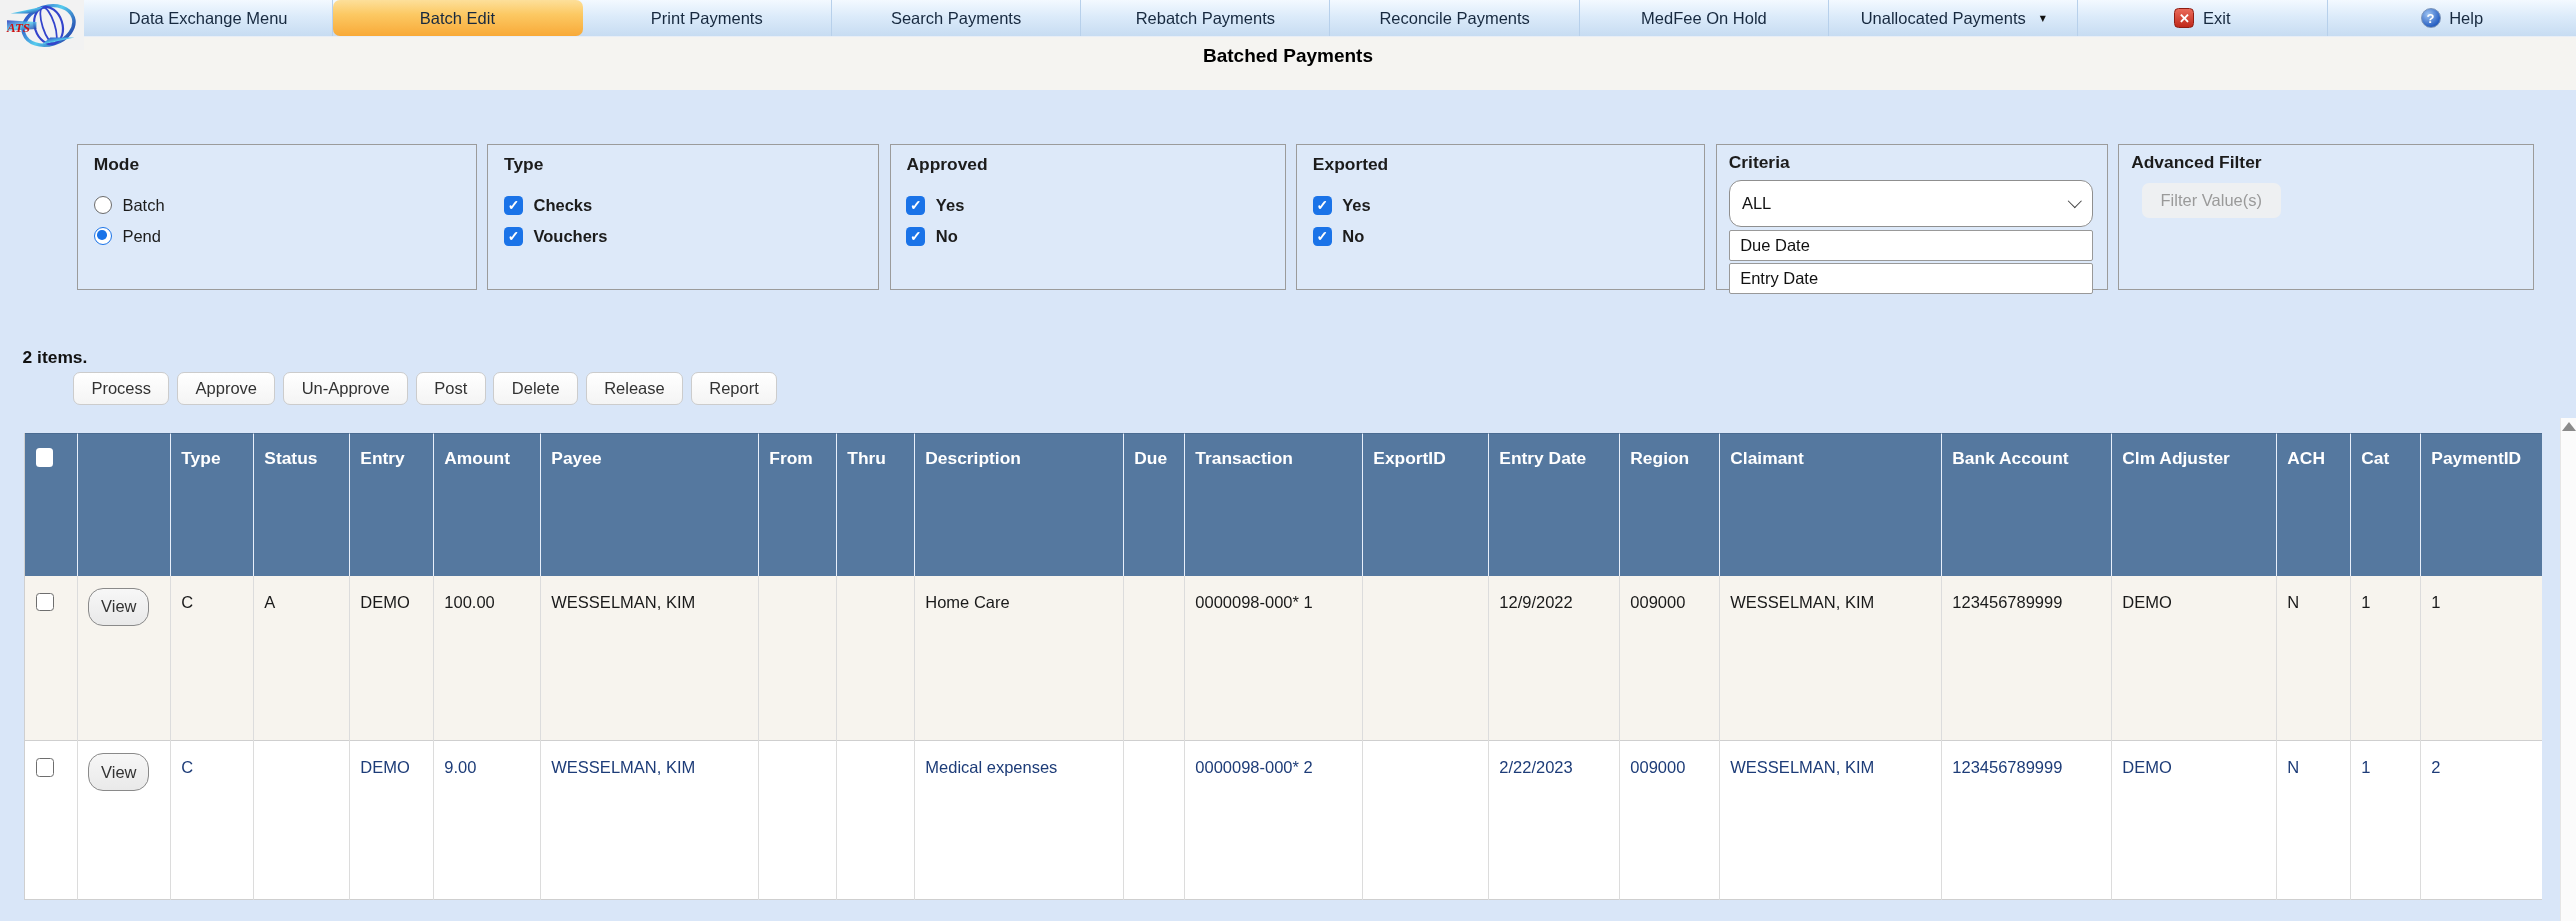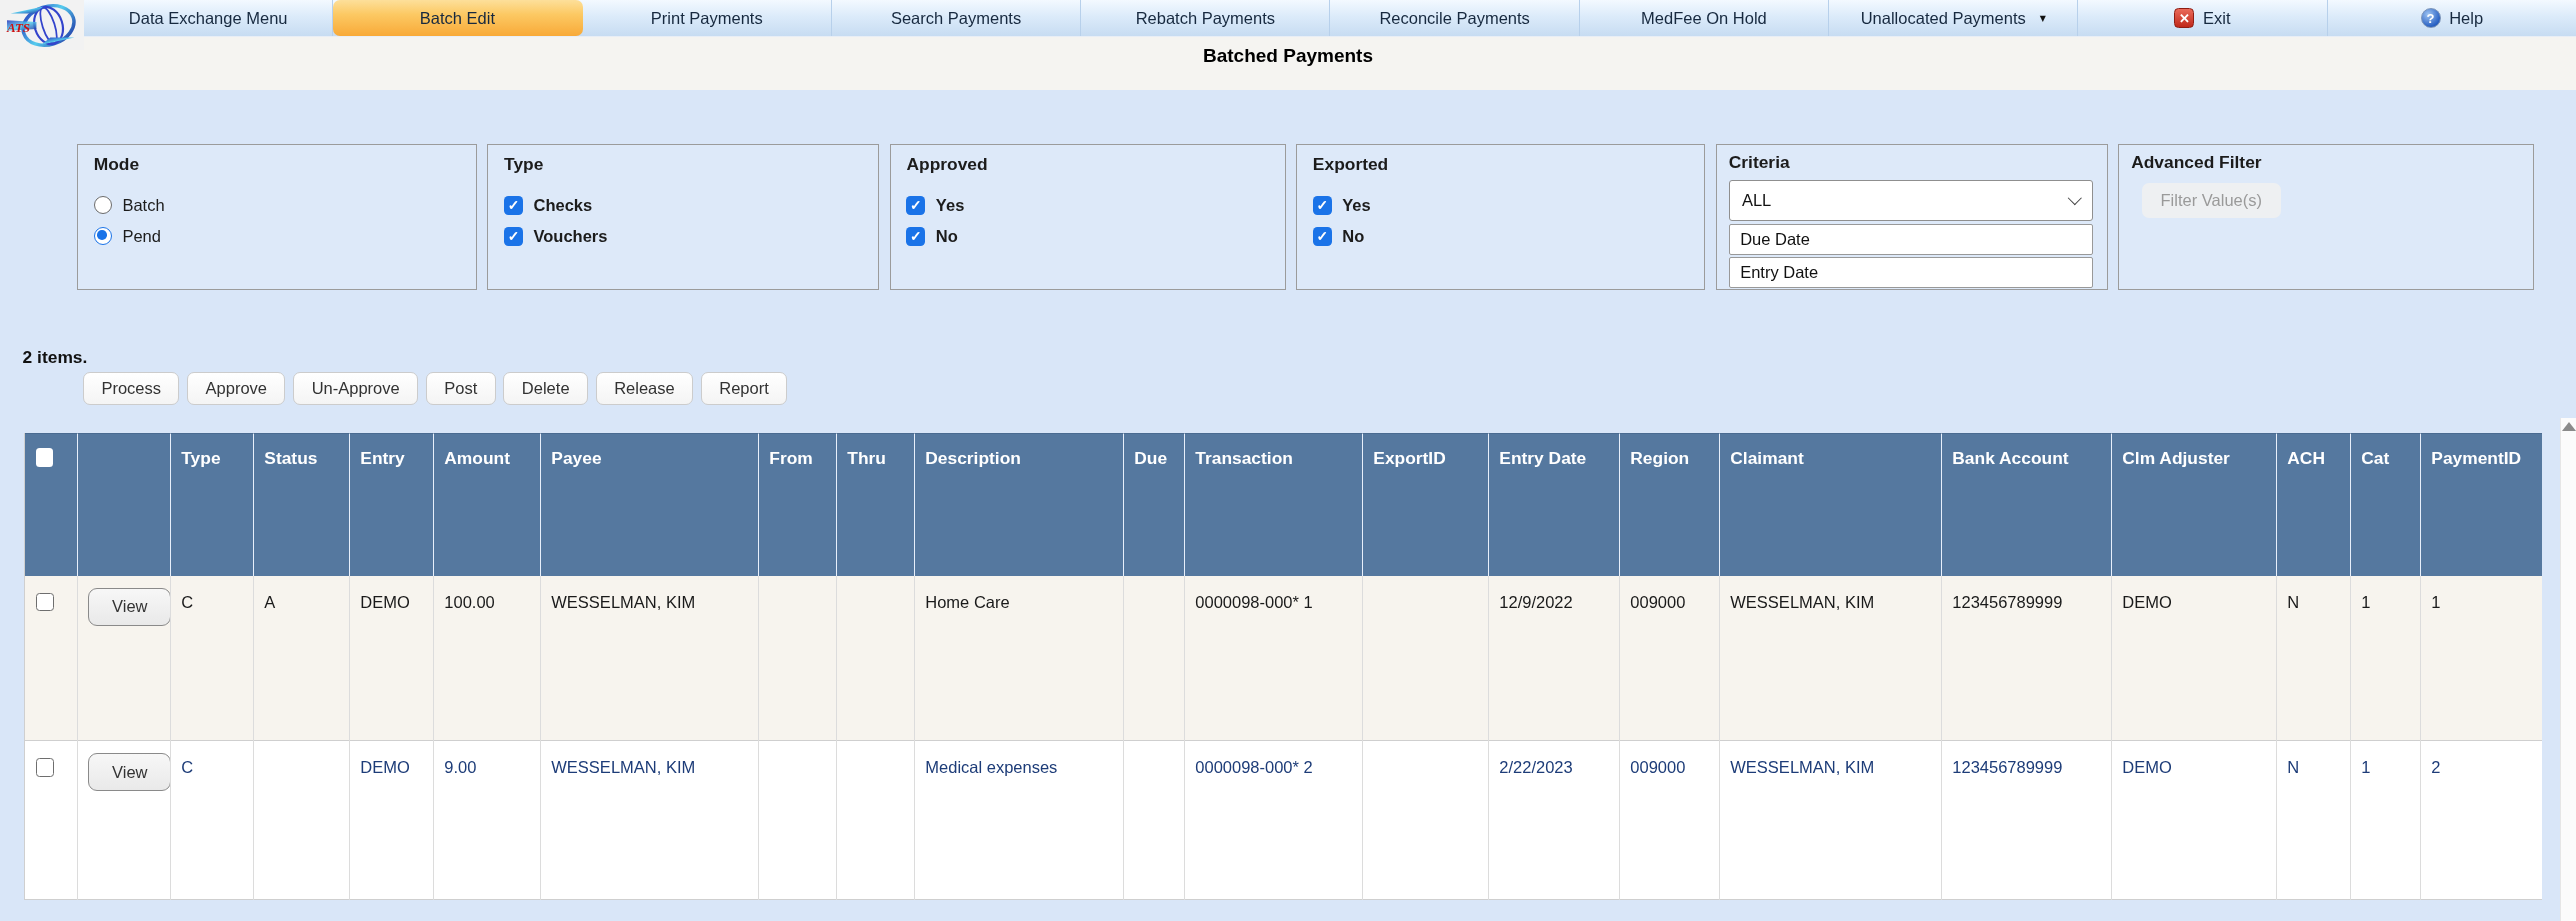--- a/index.html
+++ b/index.html
@@ -90,22 +90,22 @@
     content:""; position:absolute; left:2.6px; top:2.6px; width:9.6px; height:9.6px;
     border-radius:50%; background:#1a73e8;
   }
   .cb {
     width:19px; height:19px; border-radius:4.4px; background:#1a73e8;
     color:#fff; font-size:14px; font-weight:bold;
     display:flex; align-items:center; justify-content:center; flex-shrink:0;
   }
 
   .select-box {
-    margin-top:7px; width:364px; height:41px; background:#fff;
-    border:0.9px solid #8f8f8f; border-radius:3px;
+    margin-top:7px; width:364px; height:47px; background:#fff;
+    border:0.9px solid #8f8f8f; border-radius:12px;
     display:flex; align-items:center; justify-content:space-between;
     padding:0 12.2px; font-size:16.5px; color:#111; cursor:pointer;
   }
   .chev {
     width:9.6px; height:9.6px; border-right:1.7px solid #444; border-bottom:1.7px solid #444;
     transform:rotate(45deg); margin-top:-5.2px; flex-shrink:0;
   }
   .crit-input {
     display:block; margin-top:2.6px; width:364px; height:31px; background:#fff;
     border:0.9px solid #999; border-radius:2px; padding:0 10.4px;
@@ -115,21 +115,21 @@
     margin-top:10.4px; margin-left:10.4px; height:35px; padding:0 19px;
     background:#eef0f2; border:none; border-radius:7px;
     color:#9a9a9a; font-size:16.5px; font-family:"Liberation Sans", sans-serif;
   }
 
   
   .items-label {
     position:absolute; top:347px; left:22.6px;
     font-size:17.4px; font-weight:bold; color:#111;
   }
-  .actions { position:absolute; top:372px; left:83px; display:flex; gap:7.8px; }
+  .actions { position:absolute; top:372px; left:73px; display:flex; gap:7.8px; }
   .action-btn {
     height:33px; padding:0 17.4px;
     background:linear-gradient(180deg,#ffffff,#f4f4f4);
     border:0.9px solid #cccccc; border-radius:7px;
     font-size:16.5px; color:#333; font-family:"Liberation Sans", sans-serif;
     cursor:pointer;
   }
 
   
   .table-wrap {
@@ -155,23 +155,23 @@
   tr.row-b { background:#ffffff; color:#1d3c78; height:159px; border-bottom:0.9px solid #cfcfcf; }
 
   .cb-header {
     width:17.4px; height:19px; background:#fff; border-radius:3.5px; display:inline-block;
   }
   .row-cb {
     width:18.3px; height:18.3px; background:#fff; border:1.7px solid #6e6e6e;
     border-radius:3.5px; display:inline-block;
   }
   .view-btn {
-    width:83px; height:38px;
+    width:61px; height:38px;
     background:linear-gradient(180deg,#f7f7f7,#e9e9e9);
-    border:0.9px solid #8a8a8a; border-radius:9px;
+    border:0.9px solid #8a8a8a; border-radius:15px;
     font-size:16.5px; color:#333; font-family:"Liberation Sans", sans-serif;
     cursor:pointer; margin-top:-5.2px;
   }
 
   
   .scrollbar {
     position:absolute; right:0; top:418px; bottom:0; width:15.7px;
     background:#fbfbfb; border-left:0.9px solid #e6e6e6;
   }
   .scroll-arrow {

